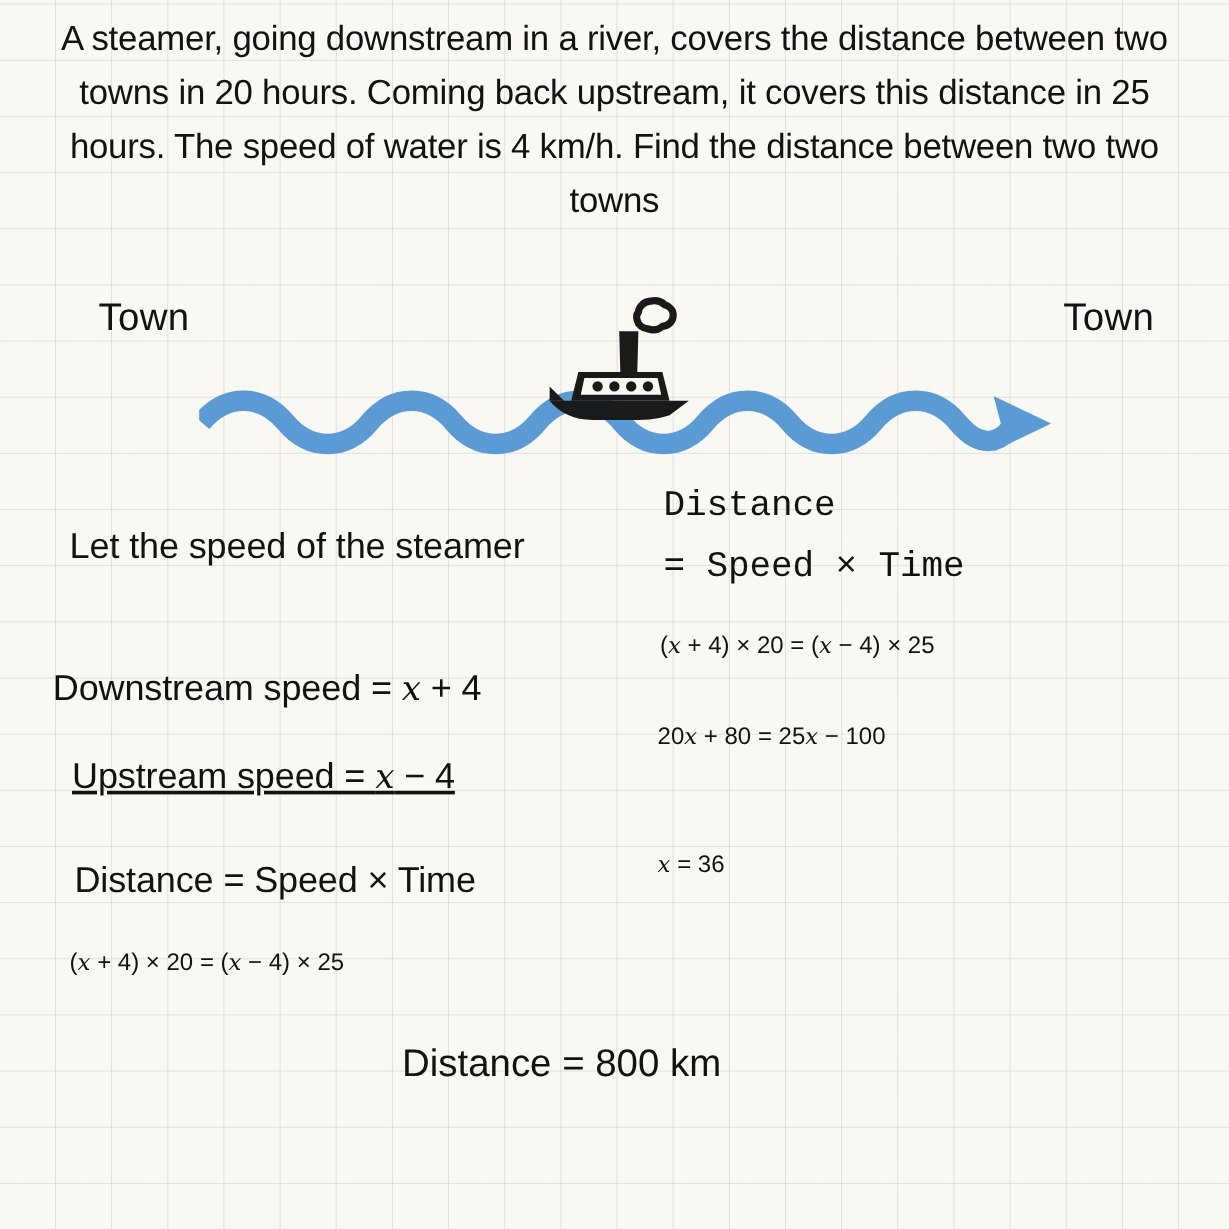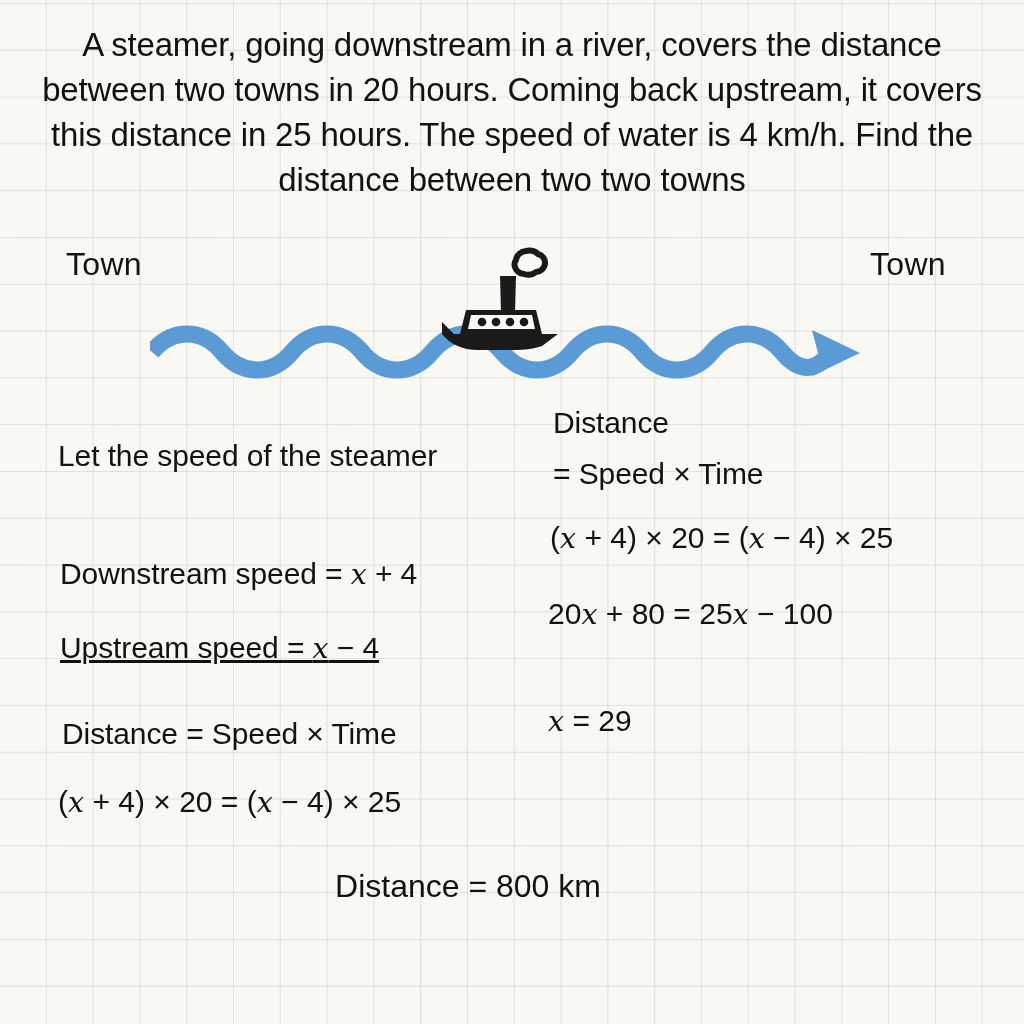--- a/index.html
+++ b/index.html
@@ -24,35 +24,35 @@
       linear-gradient(to bottom, rgba(196,198,192,0.45) 1px, transparent 1px);
     background-size: 46.8px 46.8px;
     background-position: -1px 3px;
     overflow: hidden;
   }
 
   
   #problem {
     position: absolute;
     left: 40px;
-    top: 22px;
+    top: 11px;
     width: 944px;
     text-align: center;
     font-family: "Liberation Sans Narrow", "Liberation Sans", sans-serif;
-    font-size: 33px;
+    font-size: 29px;
     line-height: 45px;
     color: #121212;
     letter-spacing: -0.2px;
     white-space: pre-line;
   }
 
   
   #diagram {
     position: absolute;
-    left: 0;
+    left: 16px;
     top: 230px;
     width: 948px;
     height: 150px;
   }
   .town-label {
     position: absolute;
     top: 16px;
     font-size: 32px;
     color: #131313;
     letter-spacing: 0.3px;
@@ -80,38 +80,38 @@
     position: absolute;
     color: #121212;
     white-space: nowrap;
   }
   .prose {
     font-size: 30px;
     line-height: 38px;
     letter-spacing: -0.1px;
   }
   .eq {
-    font-size: 30px;
+    font-size: 20px;
     line-height: 38px;
   }
   .mathvar {
     font-family: "DejaVu Serif", "Liberation Serif", serif;
     font-style: italic;
     font-size: 0.95em;
   }
 
   
   #let-statement      { left: 58px;  top: 437px; text-align: right; }
-  #downstream-speed   { left: 60px;  top: 555px; text-align: right; }
+  #downstream-speed   { left: 44px;  top: 555px; text-align: right; }
   #upstream-speed     { left: 60px;  top: 629px; text-decoration: underline; }
   #distance-formula-l { left: 62px;  top: 715px; text-align: center; }
   #equation-left      { left: 58px;  top: 783px; }
 
   
-  #distance-formula-r { left: 553px; top: 397px; line-height: 51px; }
+  #distance-formula-r { left: 553px; top: 397px; line-height: 51px; font-family: Liberation Mono, monospace; }
   #equation-1         { left: 550px; top: 519px; }
   #equation-2         { left: 548px; top: 595px; }
   #equation-3         { left: 548px; top: 639px; }
   #equation-4         { left: 548px; top: 702px; }
 
   
   #final-answer {
     left: 0;
     top: 868px;
     width: 936px;
@@ -188,17 +188,17 @@
   <div id="distance-formula-r" class="work prose">
     <div>Distance</div>
     <div>= Speed × Time</div>
   </div>
 
   <div id="equation-1" class="work eq"><span>(</span><span class="mathvar">x</span><span> + 4) × 20 = (</span><span class="mathvar">x</span><span> − 4) × 25</span></div>
 
   <div id="equation-2" class="work eq"><span>20</span><span class="mathvar">x</span><span> + 80 = 25</span><span class="mathvar">x</span><span> − 100</span></div>
 
 
-  <div id="equation-4" class="work eq"><span class="mathvar">x</span><span> = 29</span></div>
+  <div id="equation-4" class="work eq"><span class="mathvar">x</span><span> = 36</span></div>
 
   <div id="final-answer" class="work">Distance = 800 km</div>
 
 </div>
 
 </body></html>

